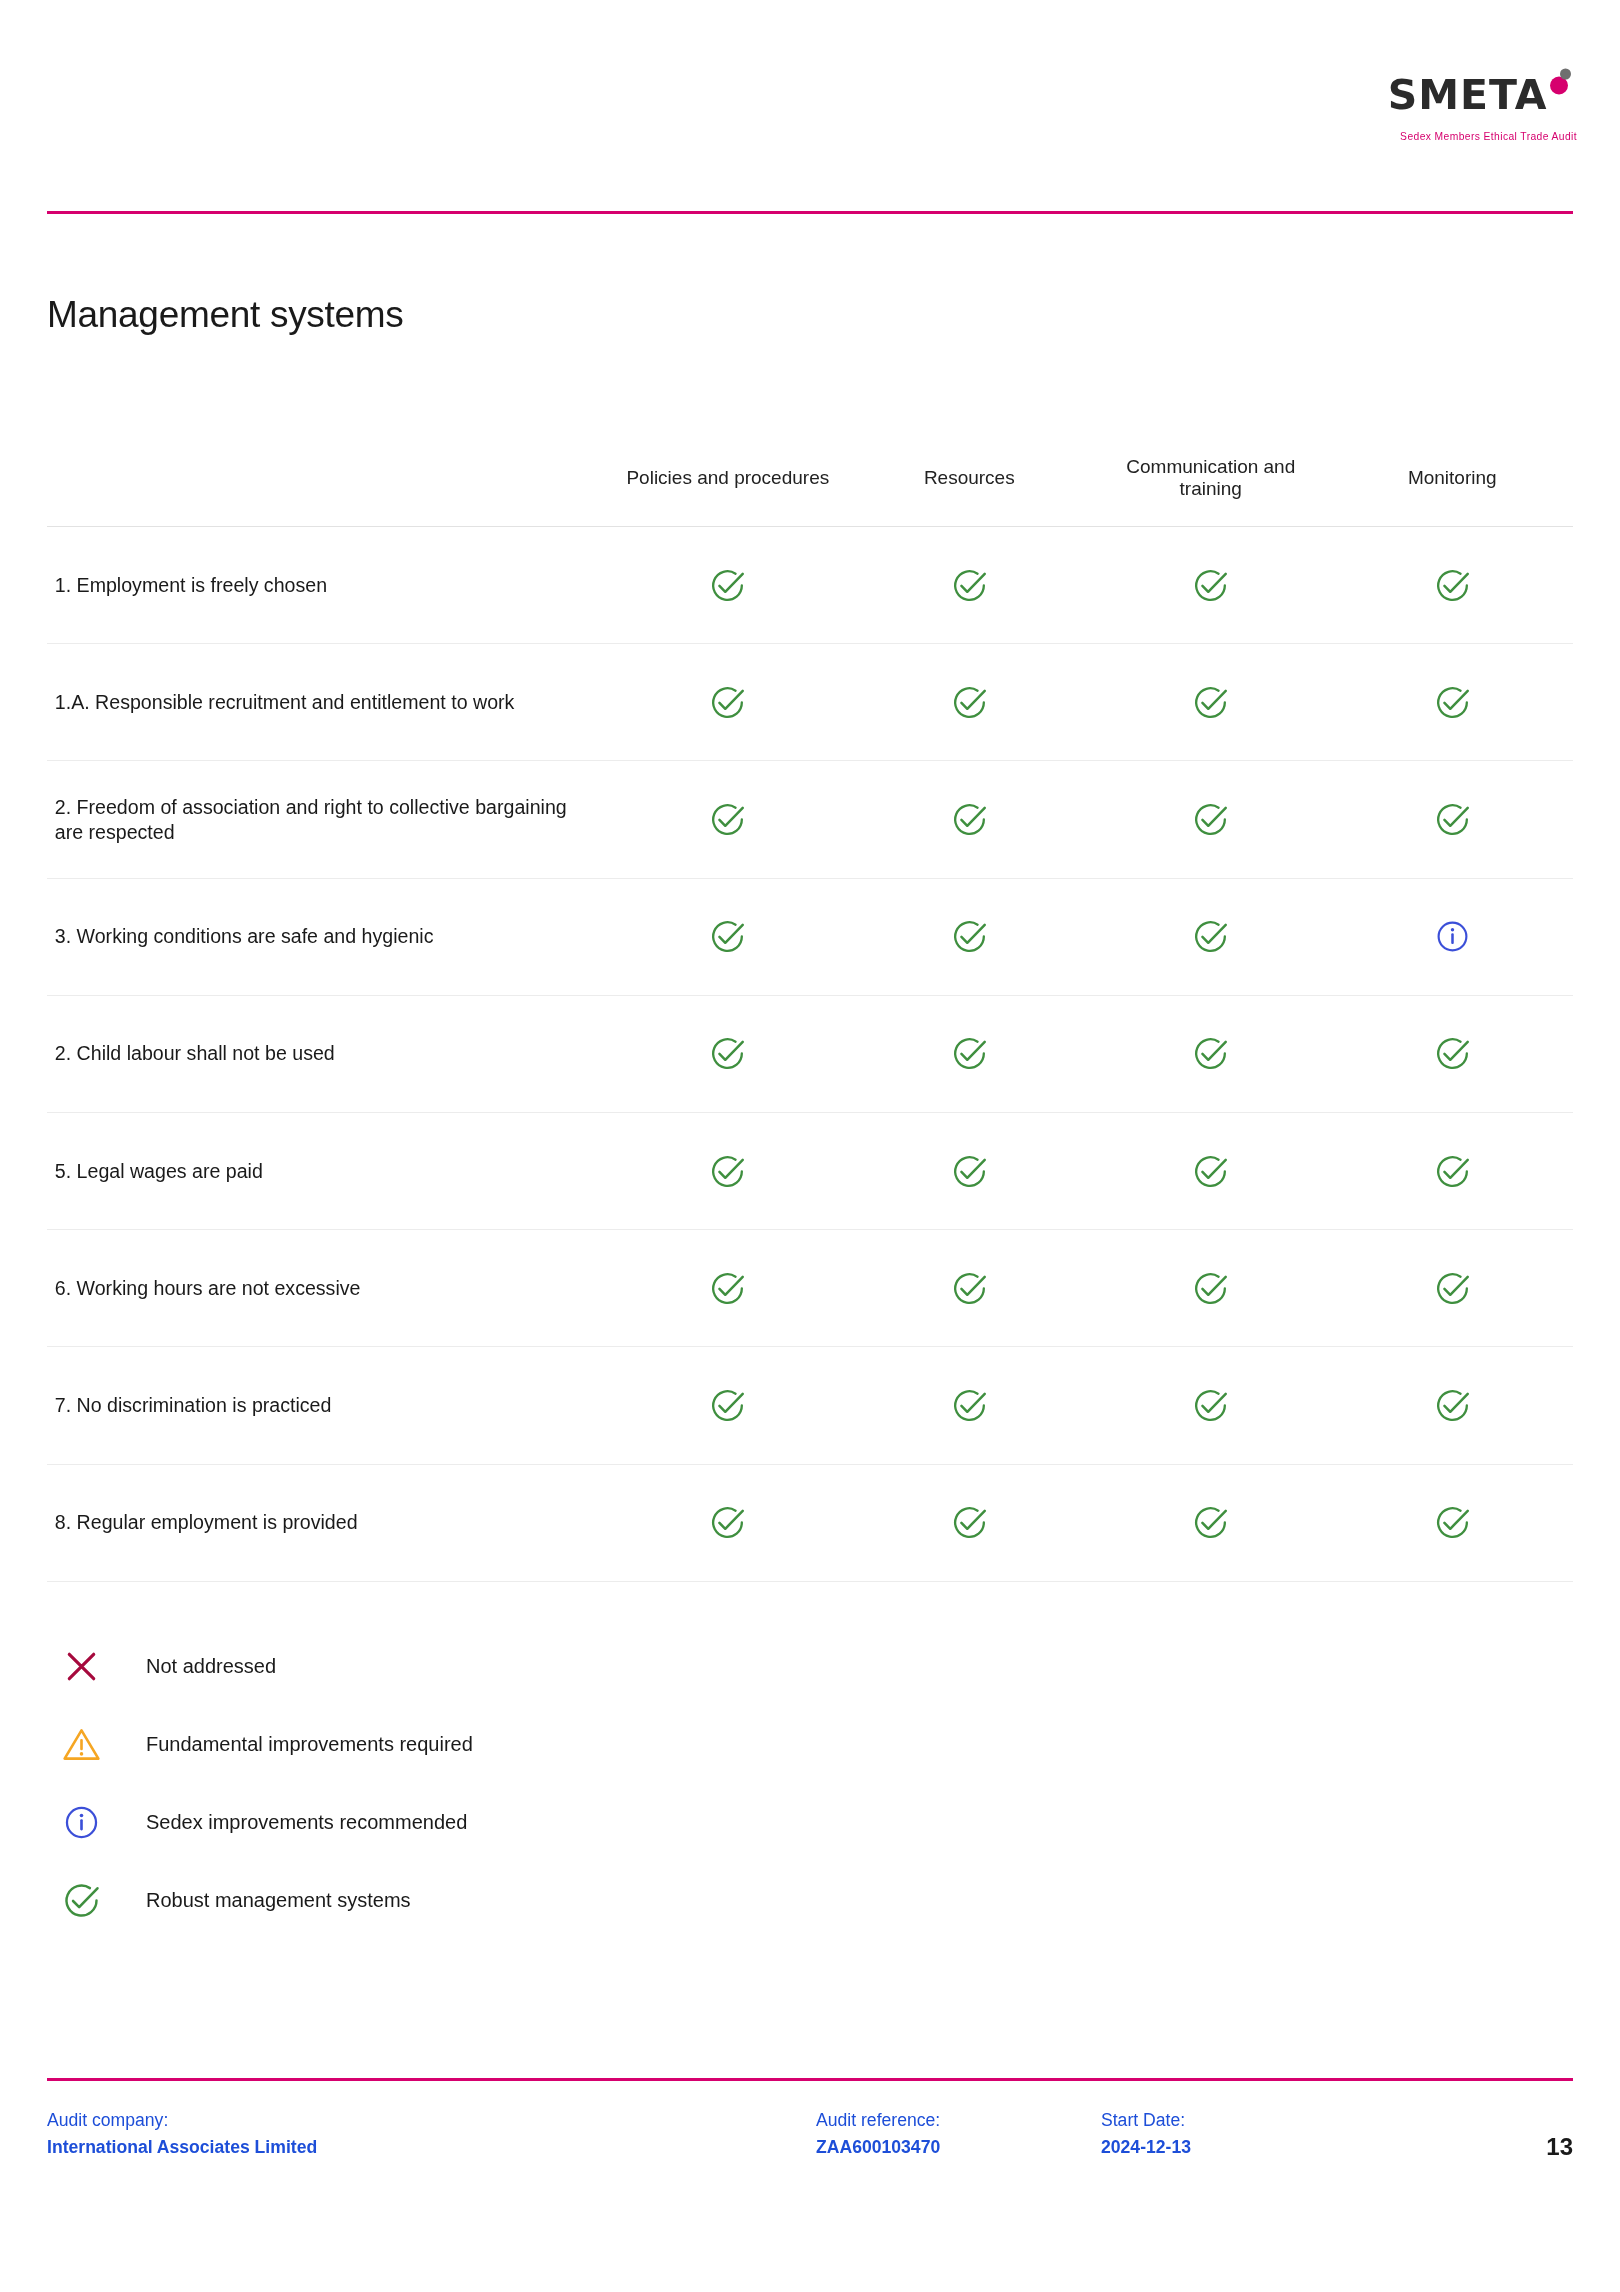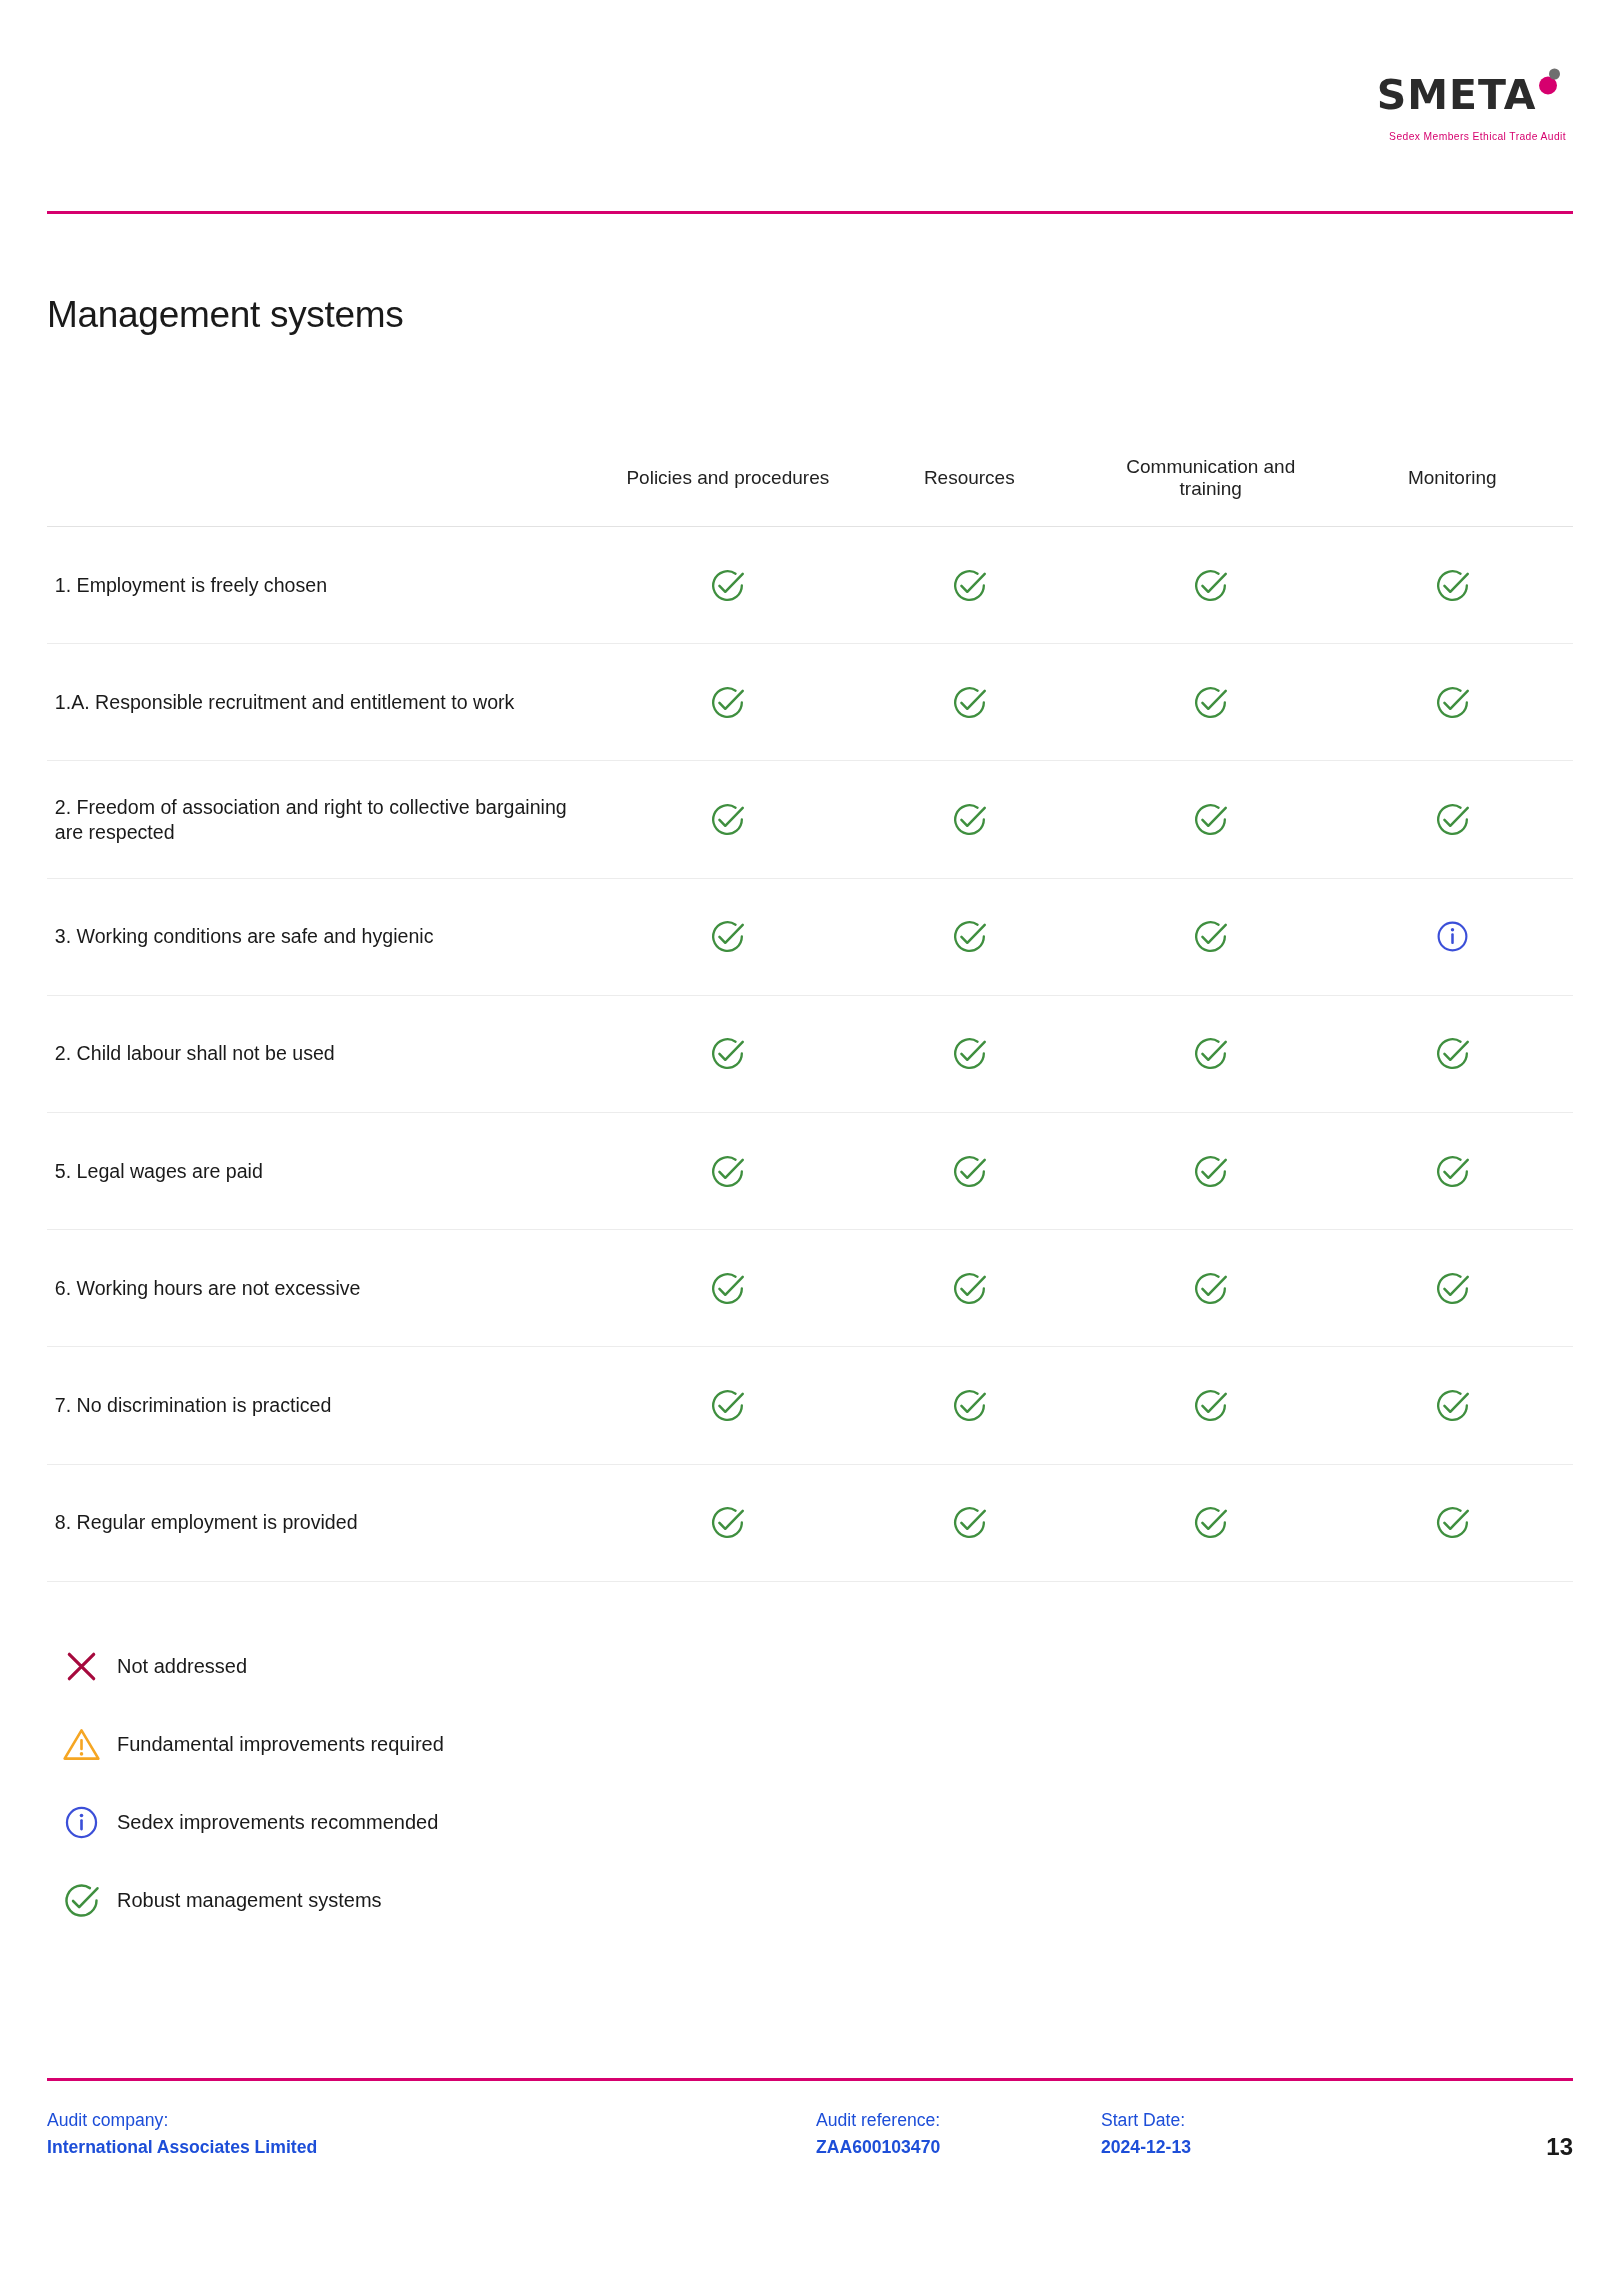--- a/index.html
+++ b/index.html
@@ -13,21 +13,21 @@
     font-family: "Liberation Sans", sans-serif;
     color: #1a1a1a;
     position: relative;
     overflow: hidden;
   }
   .page {
     position: relative;
     width: 1620px;
     height: 2293px;
     box-sizing: border-box;
-    padding: 0 54px;
+    padding: 0 43px;
   }
 
   
   .header {
     position: relative;
     height: 196px;
   }
   .logo {
     position: absolute;
     right: 0;
@@ -154,21 +154,21 @@
   }
   .legend-icon {
     width: 53px;
     display: flex;
     align-items: center;
     justify-content: flex-start;
   }
   .legend-text {
     font-size: 20px;
     color: #1a1a1a;
-    margin-left: 5px;
+    margin-left: 34px;
   }
 
   
   .rule-bottom {
     position: absolute;
     left: 47px;
     right: 47px;
     top: 2078px;
     height: 2.9px;
     background: #d6006e;

